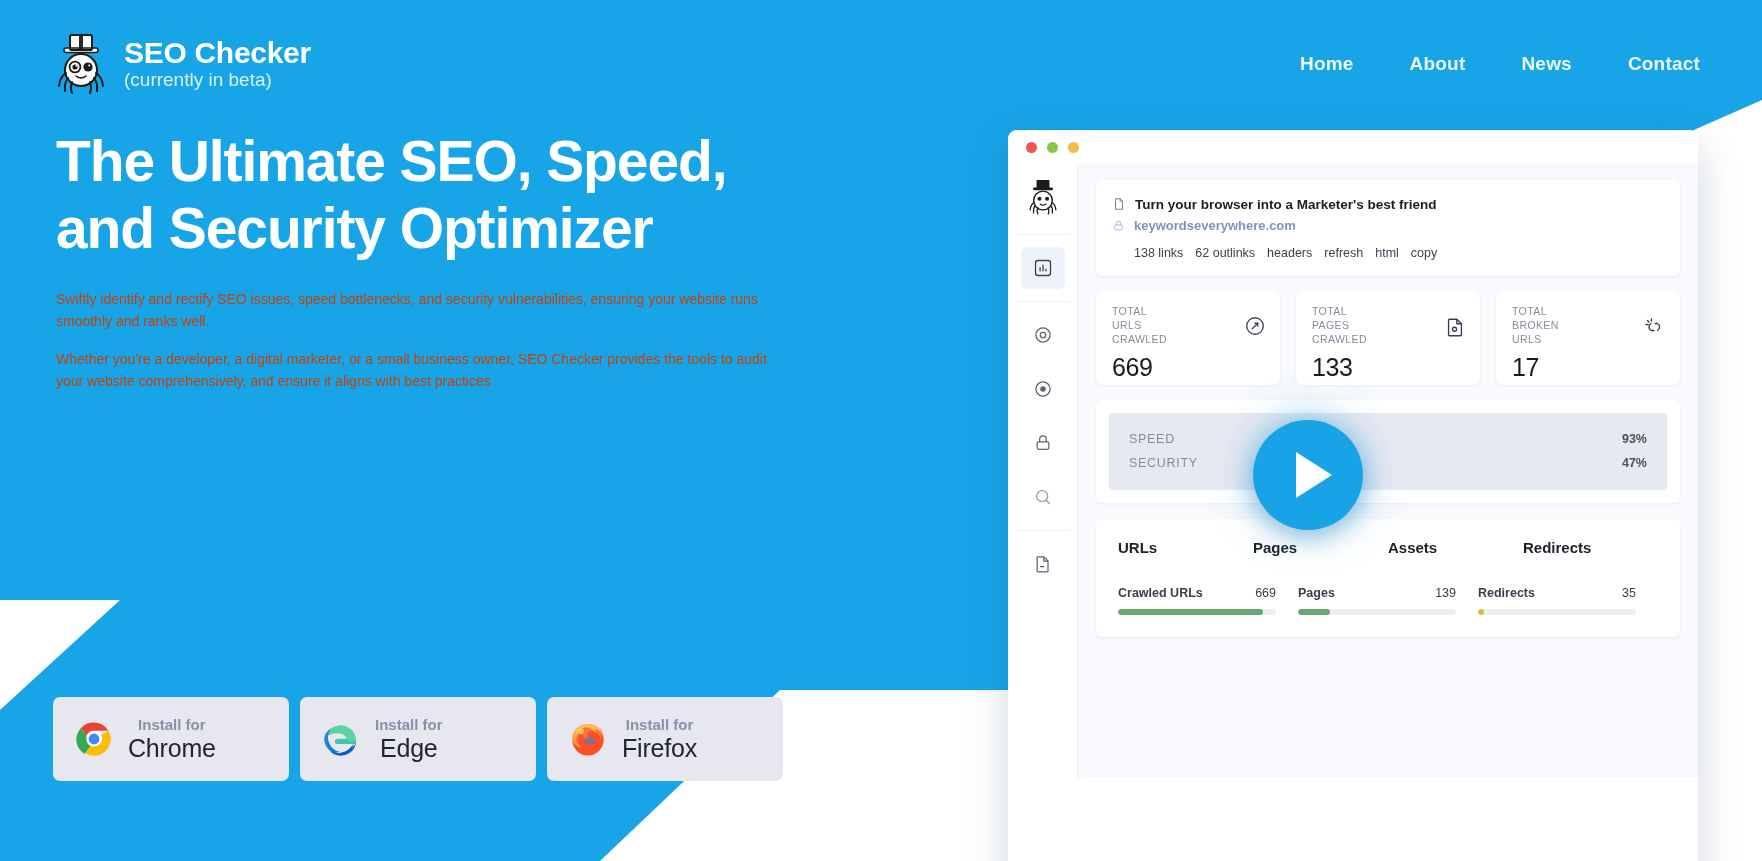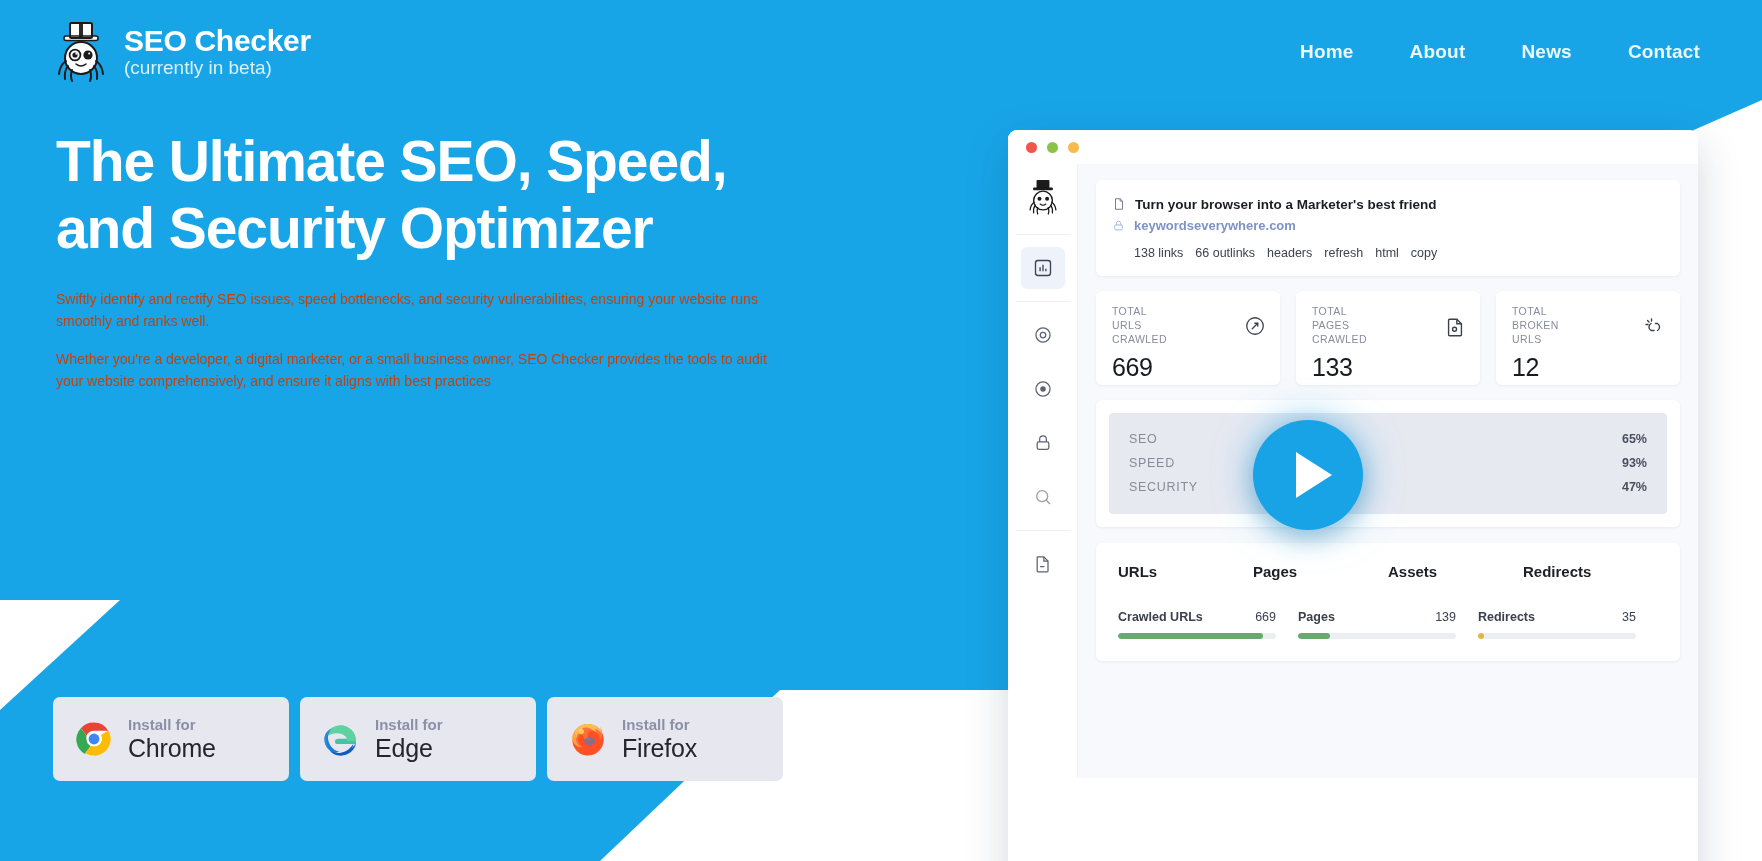--- a/index.html
+++ b/index.html
@@ -65,21 +65,21 @@
     left: 600px; top: 690px;
     width: 1162px; height: 171px;
     background: #ffffff;
     z-index: 0;
     clip-path: polygon(180px 0, 1162px 0, 1162px 171px, 0 171px);
   }
 
   
   .site-header {
     position: absolute;
-    left: 0; top: 4px;
+    left: 0; top: 16px;
     width: 1762px; height: 95px;
     display: flex;
     align-items: center;
     z-index: 20;
   }
   .brand {
     display: flex;
     align-items: center;
     margin-left: 52px;
     gap: 14px;
@@ -156,21 +156,21 @@
     align-items: center;
     padding: 0 26px 0 23px;
     gap: 16px;
     cursor: pointer;
     border: none;
   }
   .install-btn.chrome { width: 236px; }
   .install-btn.edge   { width: 236px; }
   .install-btn.firefox{ width: 236px; }
   .browser-icon { width: 36px; height: 36px; flex: 0 0 36px; }
-  .install-label { line-height: 1.05; text-align: left; }
+  .install-label { line-height: 1.05; text-align: center; }
   .install-small {
     font-size: 15px;
     color: #8b90a8;
     font-weight: bold;
     display: block;
   }
   .install-big {
     font-size: 25px;
     color: #24262f;
     display: block;
@@ -589,21 +589,21 @@
           </div>
           <div class="pc-row url">
             <svg width="13" height="15" viewBox="0 0 24 24" fill="none" stroke="#9fb4de" stroke-width="1.8">
               <rect x="5" y="11" width="14" height="9" rx="2"></rect>
                 <path d="M8 11V8a4 4 0 0 1 8 0v3"></path>
             </svg>
             <span class="pc-url">keywordseverywhere.com</span>
           </div>
           <div class="pc-meta">
             <span>138 links</span>
-            <span>66 outlinks</span>
+            <span>62 outlinks</span>
             <span>headers</span>
             <span>refresh</span>
             <span>html</span>
             <span>copy</span>
           </div>
         </div>
 
         <div class="stats-row">
 
           <div class="stat-card">
@@ -632,30 +632,26 @@
 
           <div class="stat-card">
             <div class="stat-top">
               <div class="stat-label">TOTAL<br>BROKEN<br>URLS</div>
               <svg class="stat-icon" width="24" height="24" viewBox="0 0 24 24" fill="none" stroke="#3a3f4d" stroke-width="1.4" stroke-linecap="round">
                 <path d="M9 8.5a4 4 0 0 0 0 7h3"></path>
                 <path d="M15.5 15.5a4 4 0 0 0 0-7h-2"></path>
                 <path d="M5.5 5.5L7 7M9.5 4v2M4 9.5h2"></path>
               </svg>
             </div>
-            <div class="stat-value">12</div>
+            <div class="stat-value">17</div>
           </div>
         </div>
 
         <div class="scores-card">
           <div class="scores-inner">
-            <div class="score-row">
-              <span class="score-name">SEO</span>
-              <span class="score-val">65%</span>
-            </div>
             <div class="score-row">
               <span class="score-name">SPEED</span>
               <span class="score-val">93%</span>
             </div>
             <div class="score-row">
               <span class="score-name">SECURITY</span>
               <span class="score-val">47%</span>
             </div>
           </div>
         </div>

